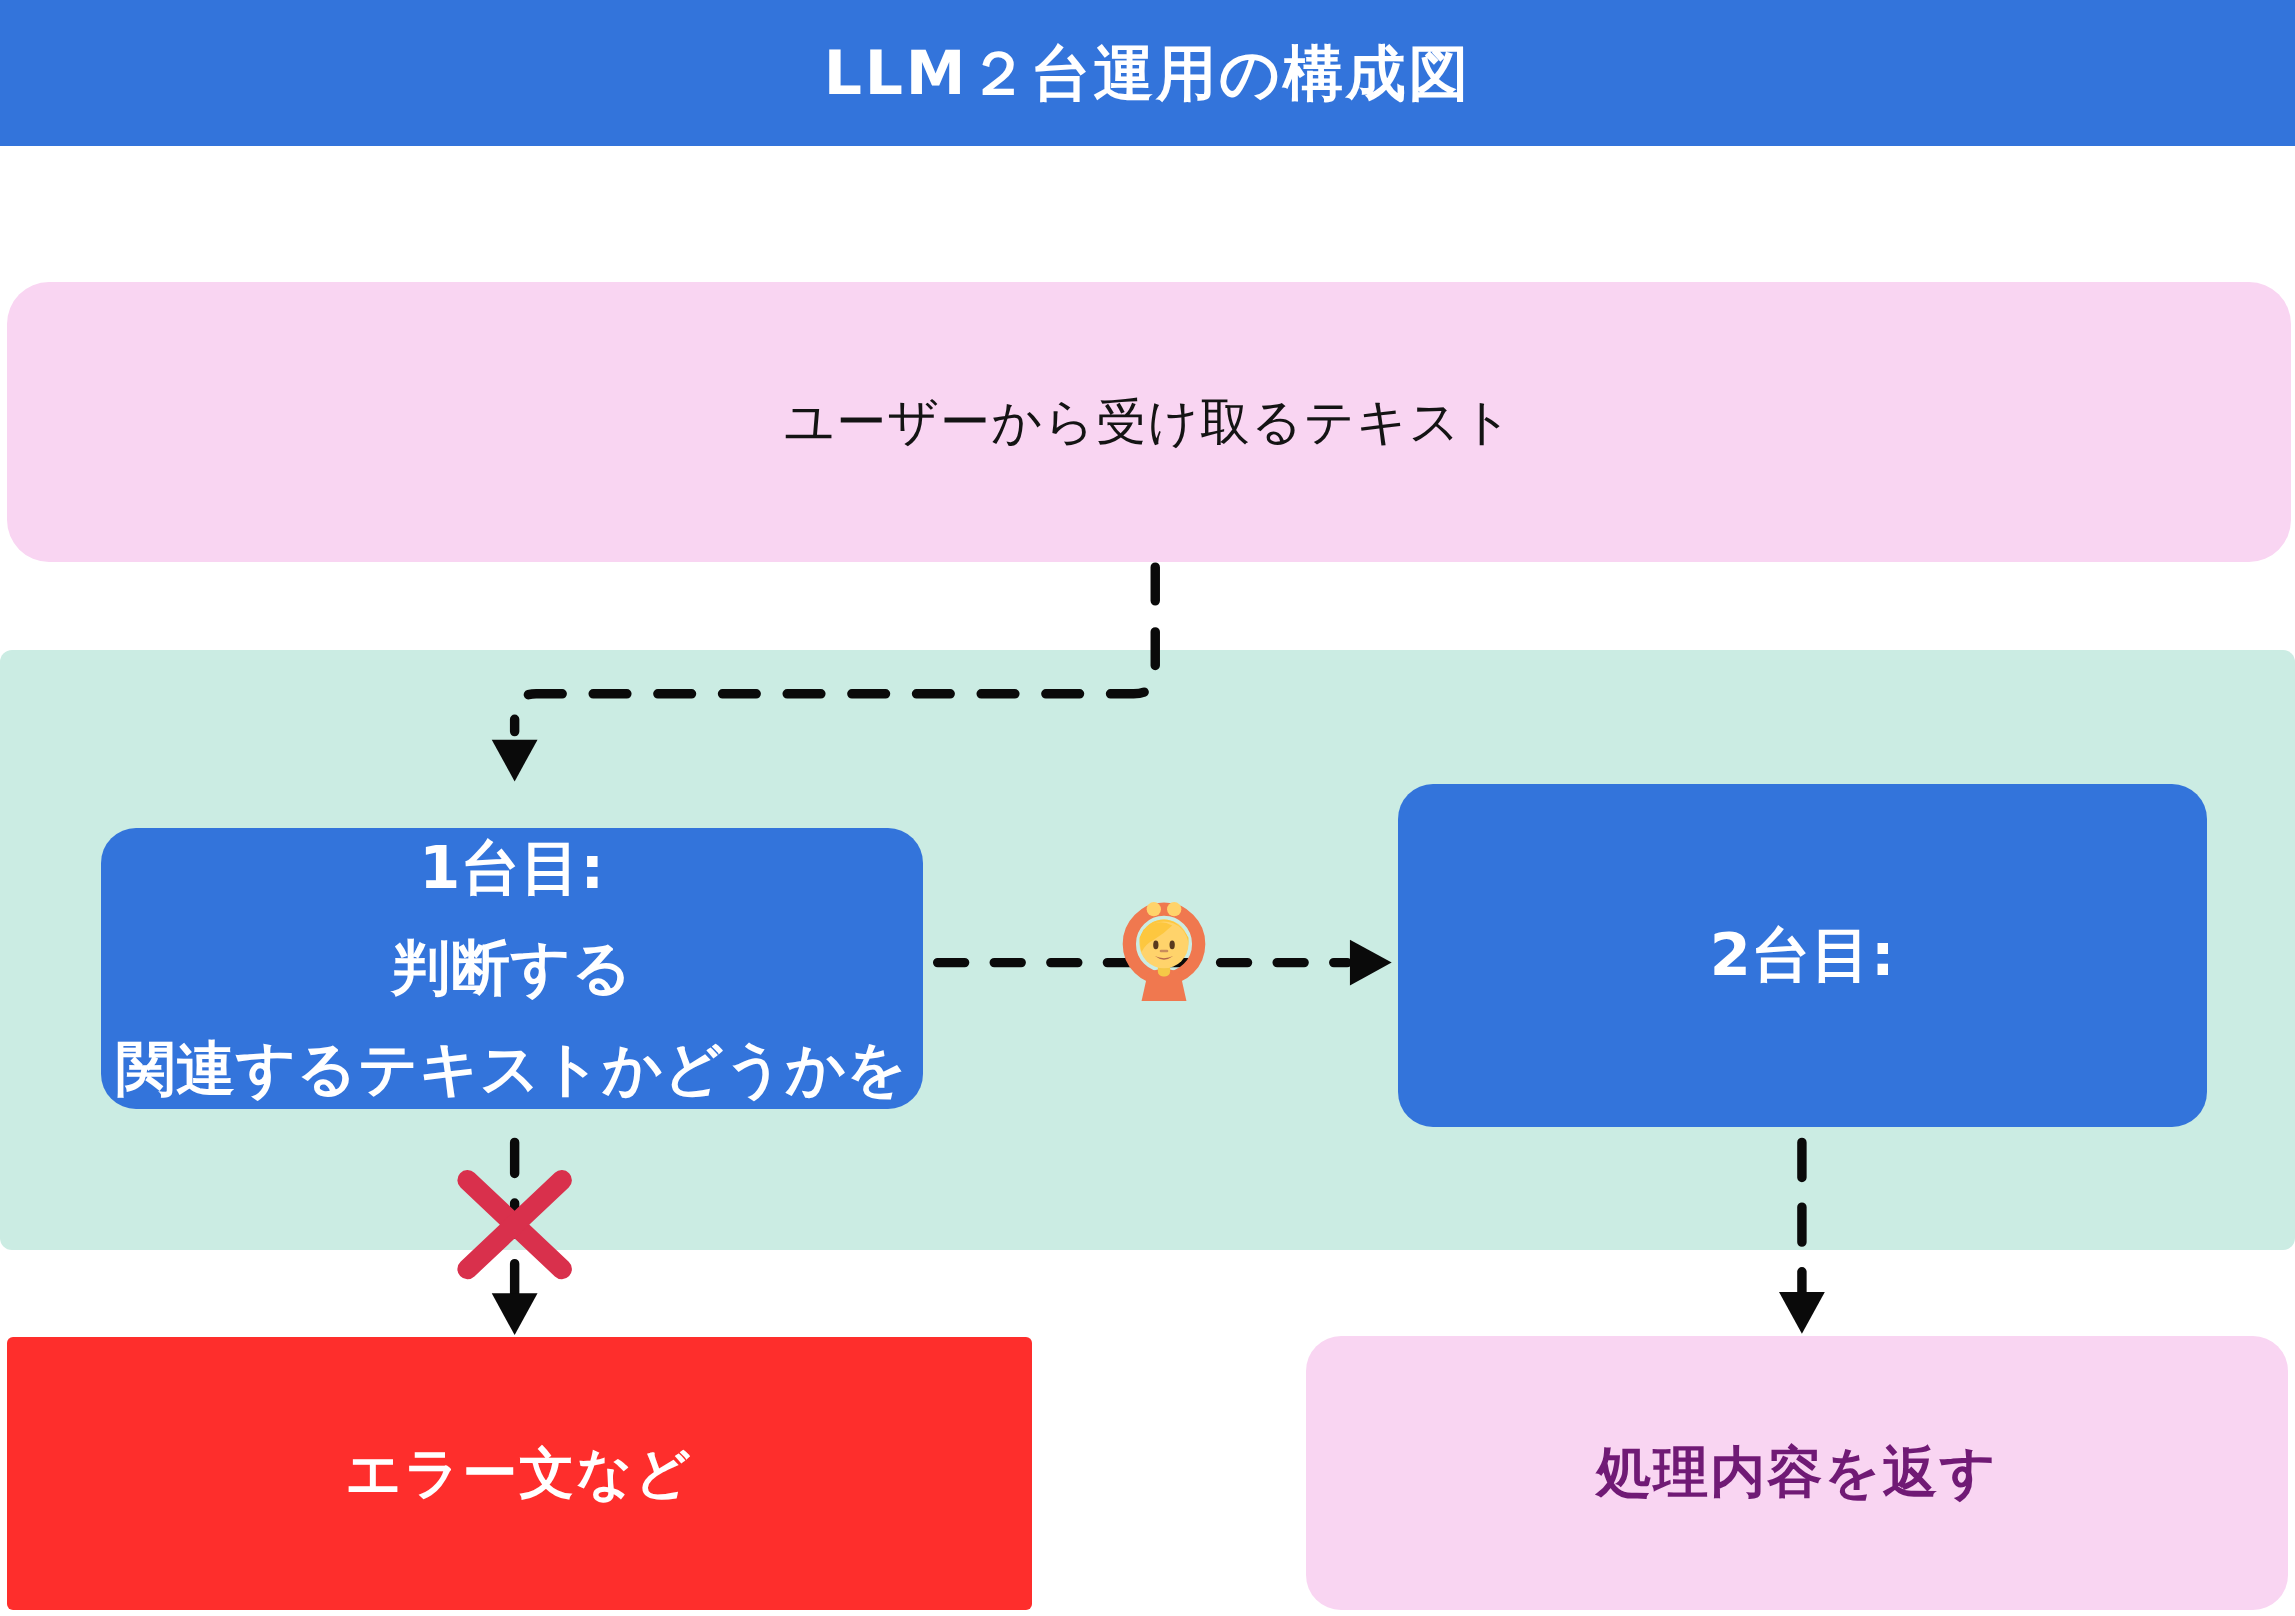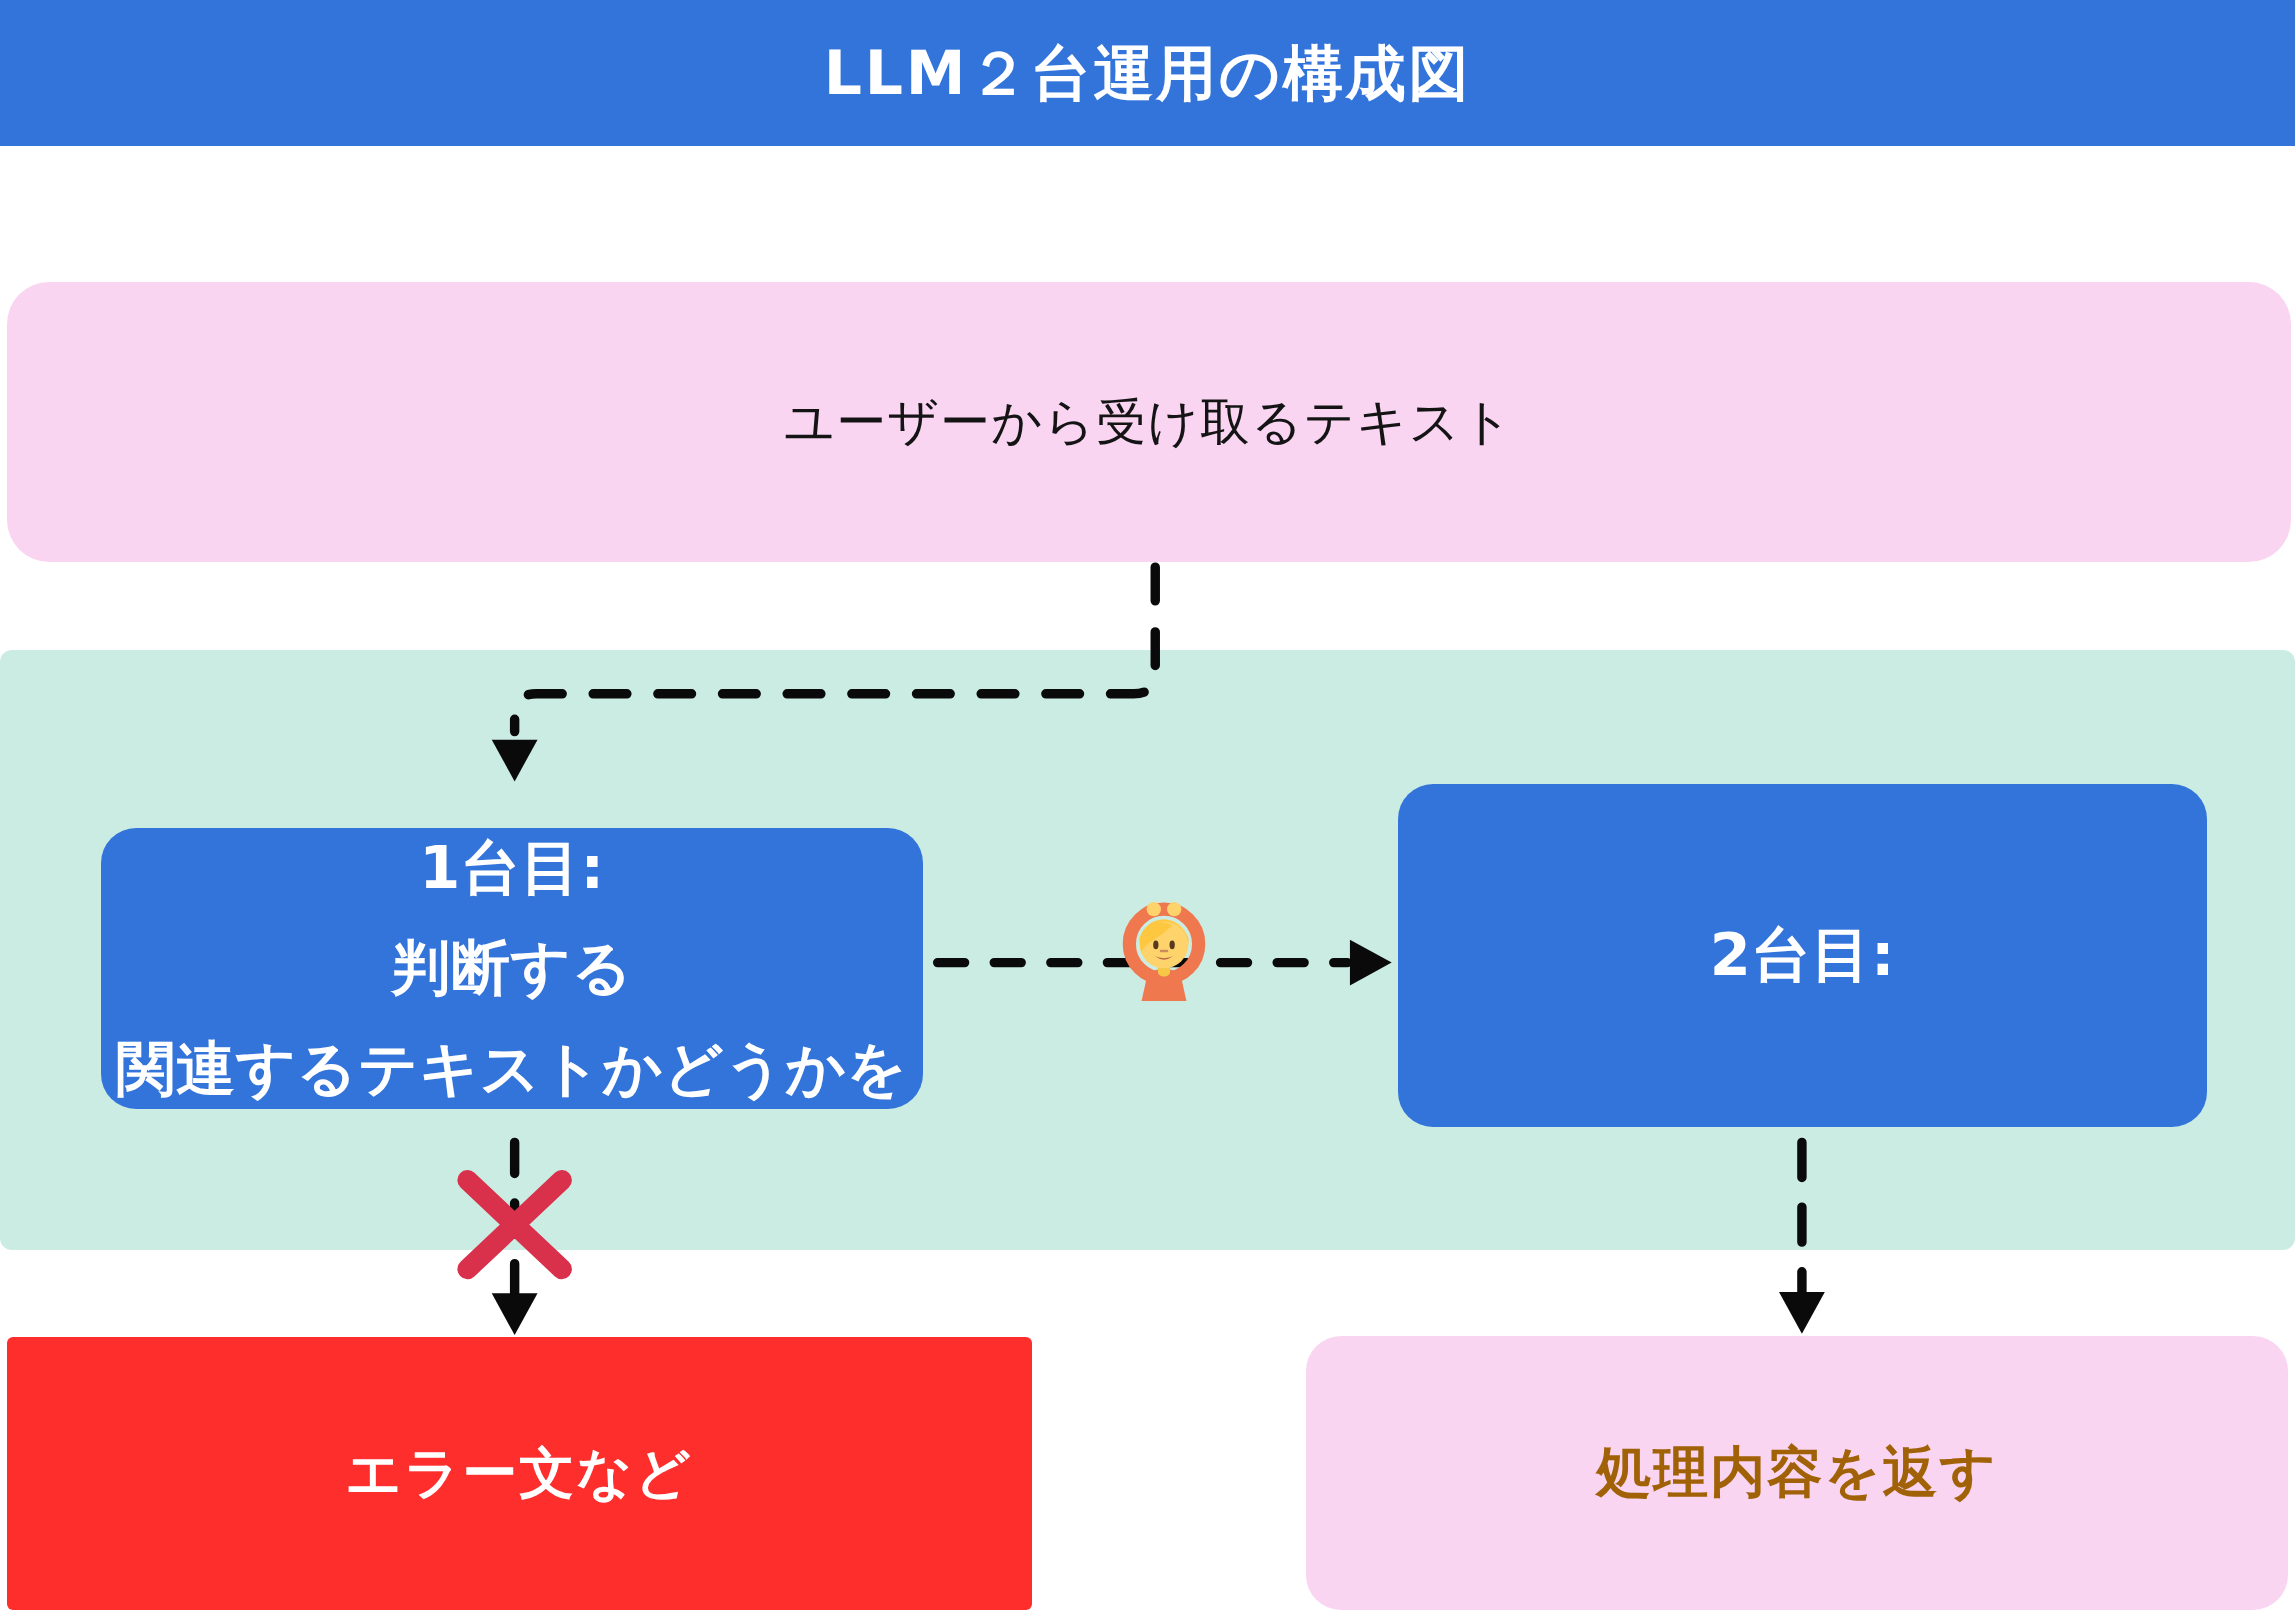--- a/index.html
+++ b/index.html
@@ -38,21 +38,21 @@
     position:absolute;left:6.7px;top:1337px;width:1025px;height:273px;
     background:#FE2E2C;border-radius:6px;
     display:flex;align-items:center;justify-content:center;
   }
   .red-box .label{color:#ffffff;font-size:55px;font-weight:800;letter-spacing:2px;}
   .pink-bottom{
     position:absolute;left:1306px;top:1336px;width:982px;height:274px;
     background:#F9D5F2;border-radius:35px;
     display:flex;align-items:center;justify-content:center;
   }
-  .pink-bottom .label{color:#a16207;font-size:55px;font-weight:800;letter-spacing:2px;}
+  .pink-bottom .label{color:#701a75;font-size:55px;font-weight:800;letter-spacing:2px;}
   
   .overlay{position:absolute;left:0;top:0;width:2295px;height:1616px;pointer-events:none;}
   
   .okay-emoji{position:absolute;left:1113px;top:899px;width:102px;height:102px;}
 </style>
 </head>
 <body>
 
 <div class="canvas">
 

